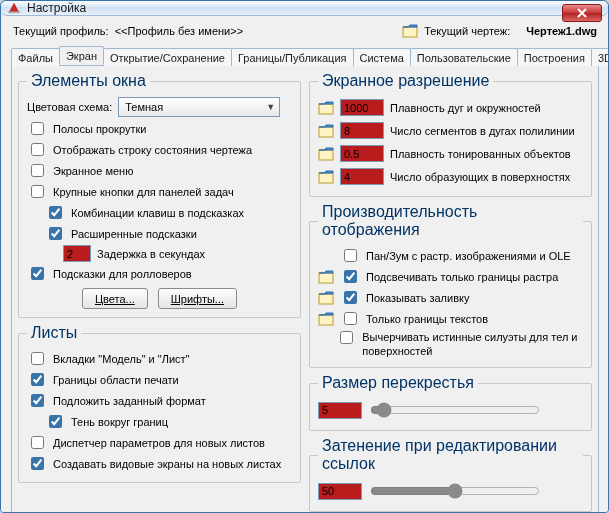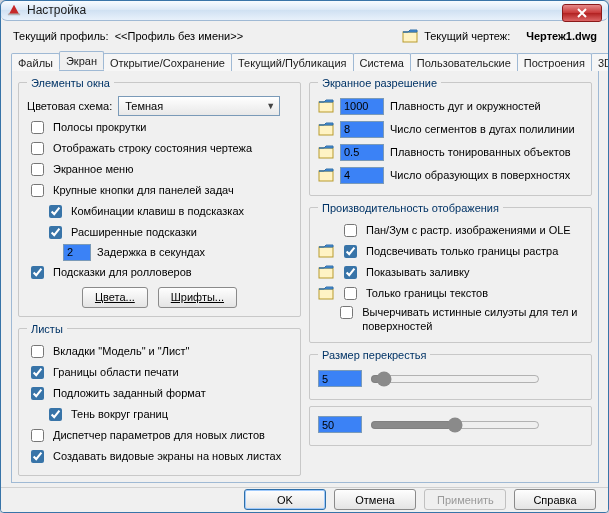--- a/index.html
+++ b/index.html
@@ -105,21 +105,21 @@
   }
   .col { flex: 1; display: flex; flex-direction: column; gap: 6px; }
   fieldset {
     border: 1px solid #c8c8c8;
     border-radius: 2px;
     margin: 0;
     padding: 6px 8px 8px 8px;
   }
   legend {
     padding: 0 4px;
-    font-size: 11px;
+    font-size: 16px;
     color: #003366;
   }
   .row {
     display: flex;
     align-items: center;
     gap: 6px;
     padding: 1px 0;
     line-height: 14px;
   }
   .row.indent1 { padding-left: 18px; }
@@ -127,21 +127,21 @@
   input[type=checkbox] {
     width: 13px; height: 13px;
     accent-color: #3874a8;
   }
   .numbox, .txtbox {
     border: 1px solid #7a9ab8;
     height: 17px;
     width: 38px;
     padding: 0 3px;
     font: inherit;
-    background: #3b82f6;
+    background: #b91c1c;
   }
   .select {
     border: 1px solid #7a9ab8;
     background: linear-gradient(#fff,#e8e8e8);
     height: 20px;
     width: 162px;
     display: flex;
     align-items: center;
     justify-content: space-between;
     padding: 0 4px 0 6px;
@@ -222,21 +222,21 @@
           </svg>
       </span>
       <span class="label">Текущий чертеж:</span>
       <span style="margin-left:10px;font-weight:bold;">Чертеж1.dwg</span>
     </div>
 
     <div class="tabstrip">
       <div class="tab">Файлы</div>
       <div class="tab active">Экран</div>
       <div class="tab">Открытие/Сохранение</div>
-      <div class="tab">Текущий/Публикация</div>
+      <div class="tab">Границы/Публикация</div>
       <div class="tab">Система</div>
       <div class="tab">Пользовательские</div>
       <div class="tab">Построения</div>
       <div class="tab">3D</div>
 
     </div>
 
     <div class="tabbody">
 
       <div class="col">
@@ -393,20 +393,21 @@
 
         <fieldset>
           <legend>Размер перекрестья</legend>
           <div class="row slider-wrap">
             <input class="numbox" style="width: 44px;" value="5">
             <input type="range" min="1" max="100" value="5" style="">
           </div>
         </fieldset>
 
         <fieldset>
+          <legend>Затенение при редактировании ссылок</legend>
           <div class="row slider-wrap">
             <input class="numbox" style="width: 44px;" value="50">
             <input type="range" min="0" max="100" value="50" style="">
           </div>
         </fieldset>
       </div>
     </div>
   </div>
 
   <div class="footer">

